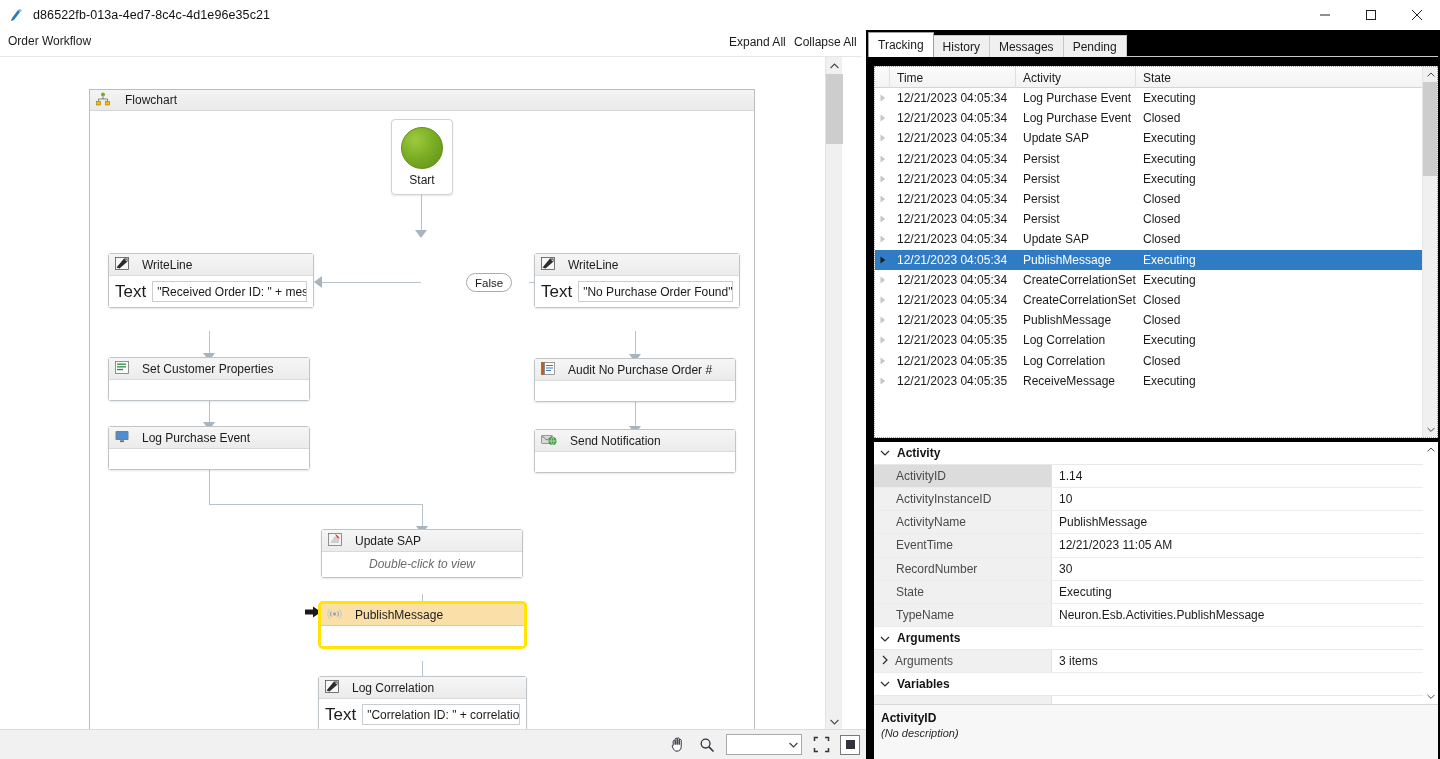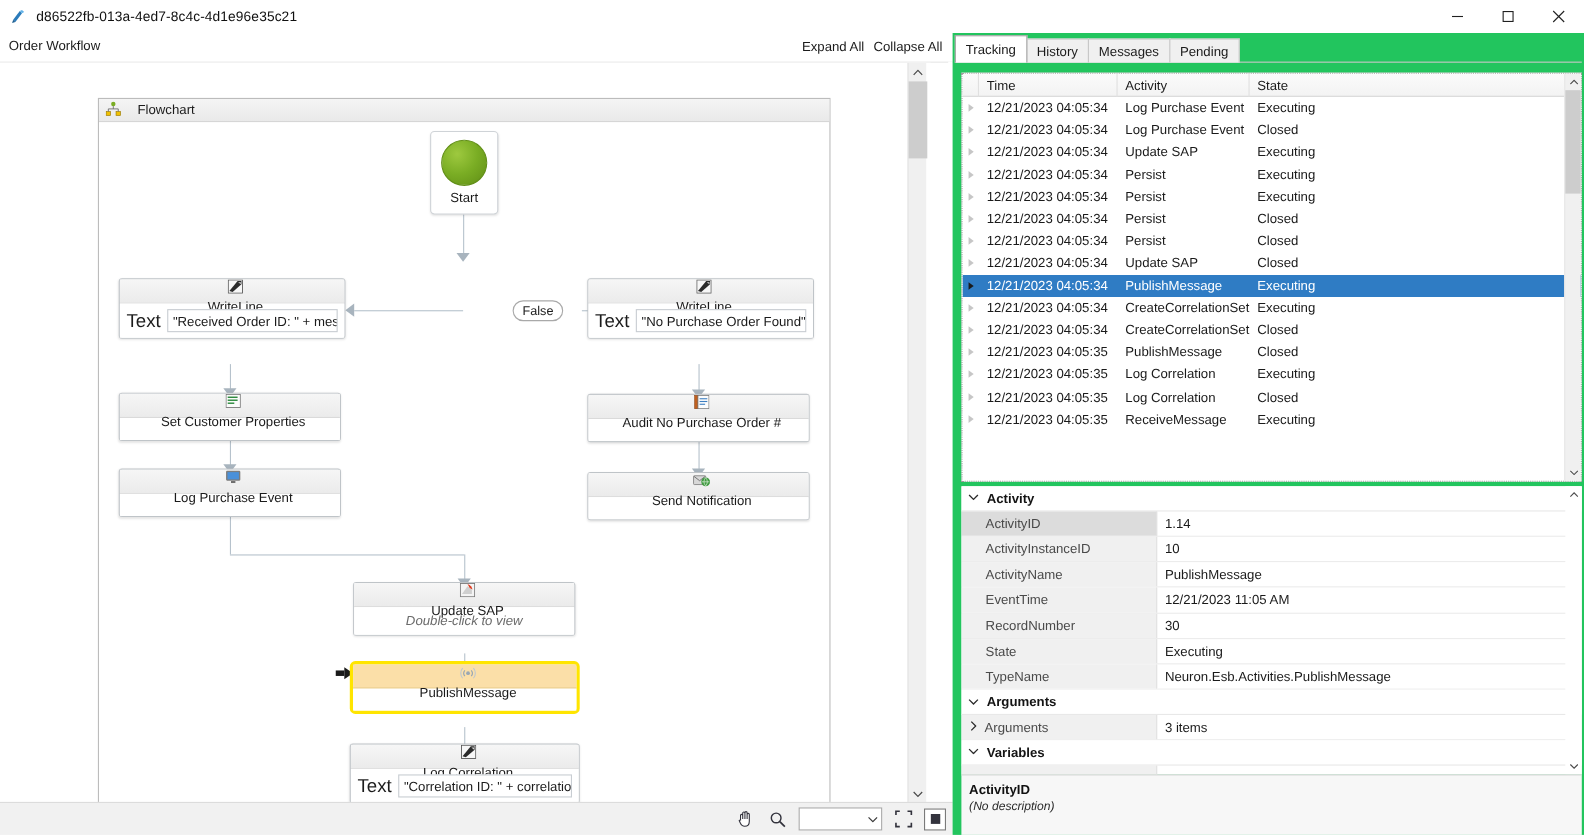--- a/index.html
+++ b/index.html
@@ -55,21 +55,21 @@
 
   
   .node {
     position: absolute; background: #ffffff;
     border: 1px solid #bfc4c8; border-radius: 3px;
     box-shadow: 0 1px 2px rgba(0,0,0,.10);
   }
   .node-head {
     height: 22px; background: linear-gradient(#f6f6f6, #ebebeb);
     border-bottom: 1px solid #dadada; display: flex; align-items: center;
-    padding-left: 6px; gap: 2px; font-size: 12px; color: #1b1b1b; flex-direction: column;
+    padding-left: 6px; gap: 13px; font-size: 12px; color: #1b1b1b;
   }
   .node-body { background: #ffffff; }
   .node-row { display: flex; align-items: center; gap: 6px; padding: 5px 6px; }
   .node-row .lbl { font-size: 17px; color: #1b1b1b; }
   .expr {
     border: 1px solid #c8cdd2; background: #ffffff; height: 21px;
     display: flex; align-items: center; padding: 0 4px;
     font-size: 12px; color: #1b1b1b; overflow: hidden; white-space: nowrap;
   }
   .empty-body { height: 20px; }
@@ -169,21 +169,21 @@
     display: flex; align-items: center; justify-content: space-between;
     padding: 0 3px 0 5px; font-size: 12px; color: #1b1b1b; cursor: pointer;
   }
   .zoom-select .chev { font-size: 9px; color: #3a3a3a; }
   .sq-btn {
     width: 20px; height: 20px; border: 1px solid #7a7a7a; background: #ffffff;
     display: flex; align-items: center; justify-content: center; cursor: pointer;
   }
 
   
-  .rightpanel { position: absolute; left: 866px; top: 30px; width: 574px; height: 729px; background: #22c55e; }
+  .rightpanel { position: absolute; left: 866px; top: 30px; width: 574px; height: 729px; background: #000000; }
 
   .tabstrip { position: absolute; left: 2px; top: 2px; height: 25px; display: flex; align-items: flex-end; }
   .tab {
     height: 22px; padding: 0 9px; display: flex; align-items: center;
     font-size: 12px; color: #1b1b1b; background: #f0f0f0;
     border: 1px solid #c8c8c8; border-bottom: none; margin-right: -1px; cursor: pointer;
   }
   .tab.active { background: #ffffff; height: 25px; border-color: #a0a0a0; position: relative; z-index: 3; }
   .tabline { position: absolute; left: 2px; top: 26px; width: 570px; height: 1px; background: #c8c8c8; }
 

